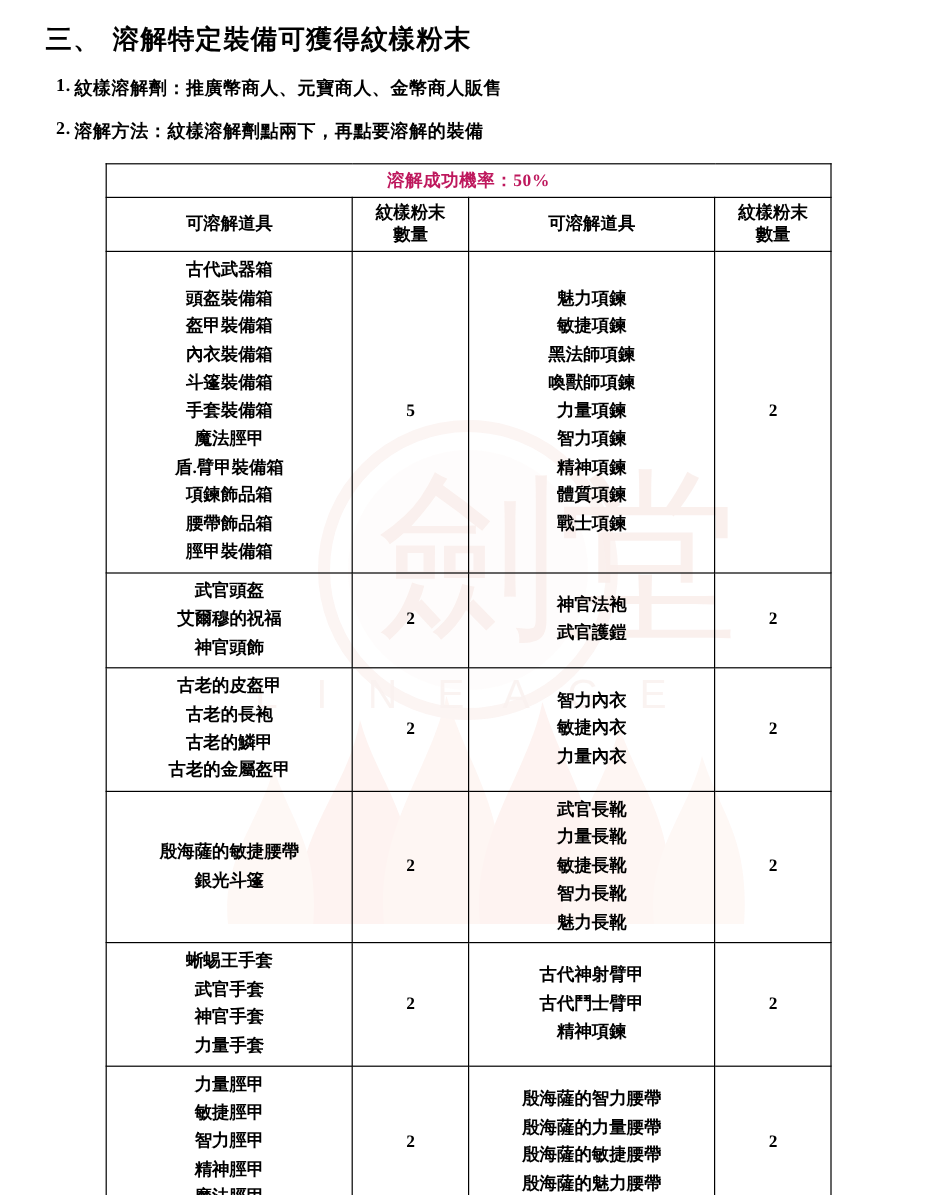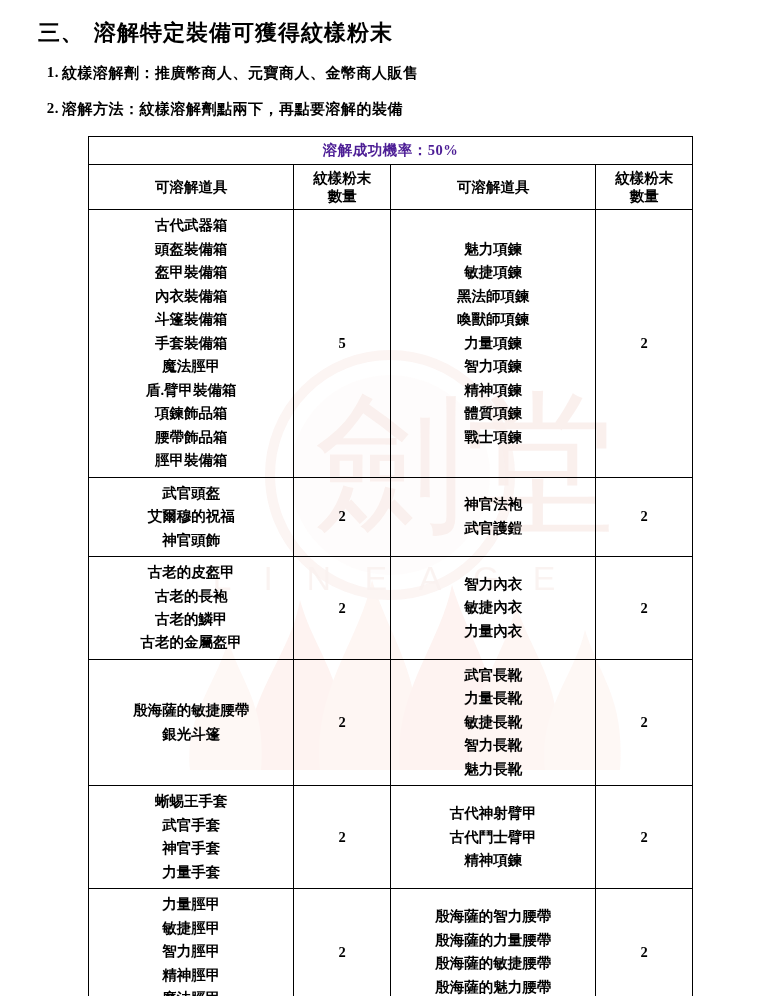--- a/index.html
+++ b/index.html
@@ -64,21 +64,21 @@
   }
   table.dissolve td, table.dissolve th {
     border: 1px solid #000000;
     text-align: center;
     vertical-align: middle;
     font-weight: bold;
     font-size: 14.5px;
     padding: 4px 2px;
   }
   td.rate {
-    color: #4c1d95;
+    color: #be185d;
     font-size: 15.5px;
     padding: 6px 2px;
     letter-spacing: 0.5px;
   }
   .col-item { width: 185px; }
   .col-qty  { width: 87px; }
   th.hdr { font-size: 14.5px; line-height: 1.25; padding: 5px 2px; }
   td.items { line-height: 1.62; padding: 6px 2px; }
   td.qty { font-size: 15px; }
 </style>

